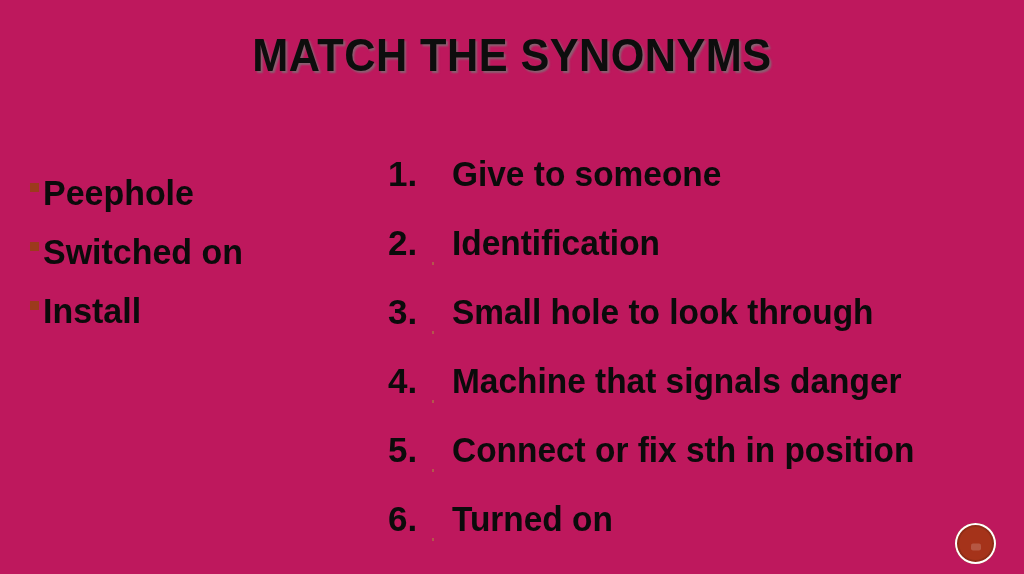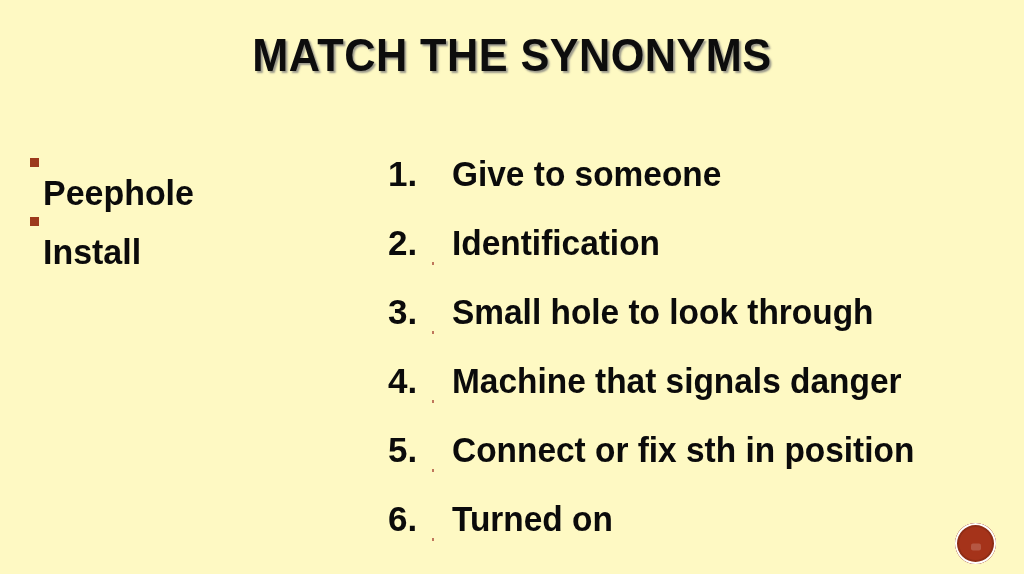--- a/index.html
+++ b/index.html
@@ -10,21 +10,21 @@
   }
   body {
     font-family: "Liberation Sans", sans-serif;
     -webkit-font-smoothing: antialiased;
   }
 
   #slide {
     position: relative;
     width: 1024px;
     height: 574px;
-    background: #fef9c3;
+    background: #be185d;
     overflow: hidden;
   }
 
   
   #slide-title {
     position: absolute;
     left: 0;
     top: 27px;
     width: 1024px;
     text-align: center;
@@ -42,21 +42,21 @@
 
   
   #left-column {
     position: absolute;
     left: 30px;
     top: 163px;
     width: 345px;
   }
   .word-item {
     display: flex;
-    align-items: flex-start;
+    align-items: center;
     height: 59px;
     line-height: 59px;
     white-space: nowrap;
   }
   .word-bullet {
     flex: 0 0 auto;
     width: 9px;
     height: 9px;
     background: #9c3a1c;
     margin-right: 4px;
@@ -146,20 +146,24 @@
 
   <div id="slide-title">MATCH THE SYNONYMS</div>
 
   <div id="left-column">
 
     <div class="word-item">
       <span class="word-bullet"></span>
       <span class="word-label">Peephole</span>
     </div>
 
+    <div class="word-item">
+      <span class="word-bullet"></span>
+      <span class="word-label">Switched on</span>
+    </div>
 
 
 
     <div class="word-item">
       <span class="word-bullet"></span>
       <span class="word-label">Install</span>
     </div>
 
 
   </div>

